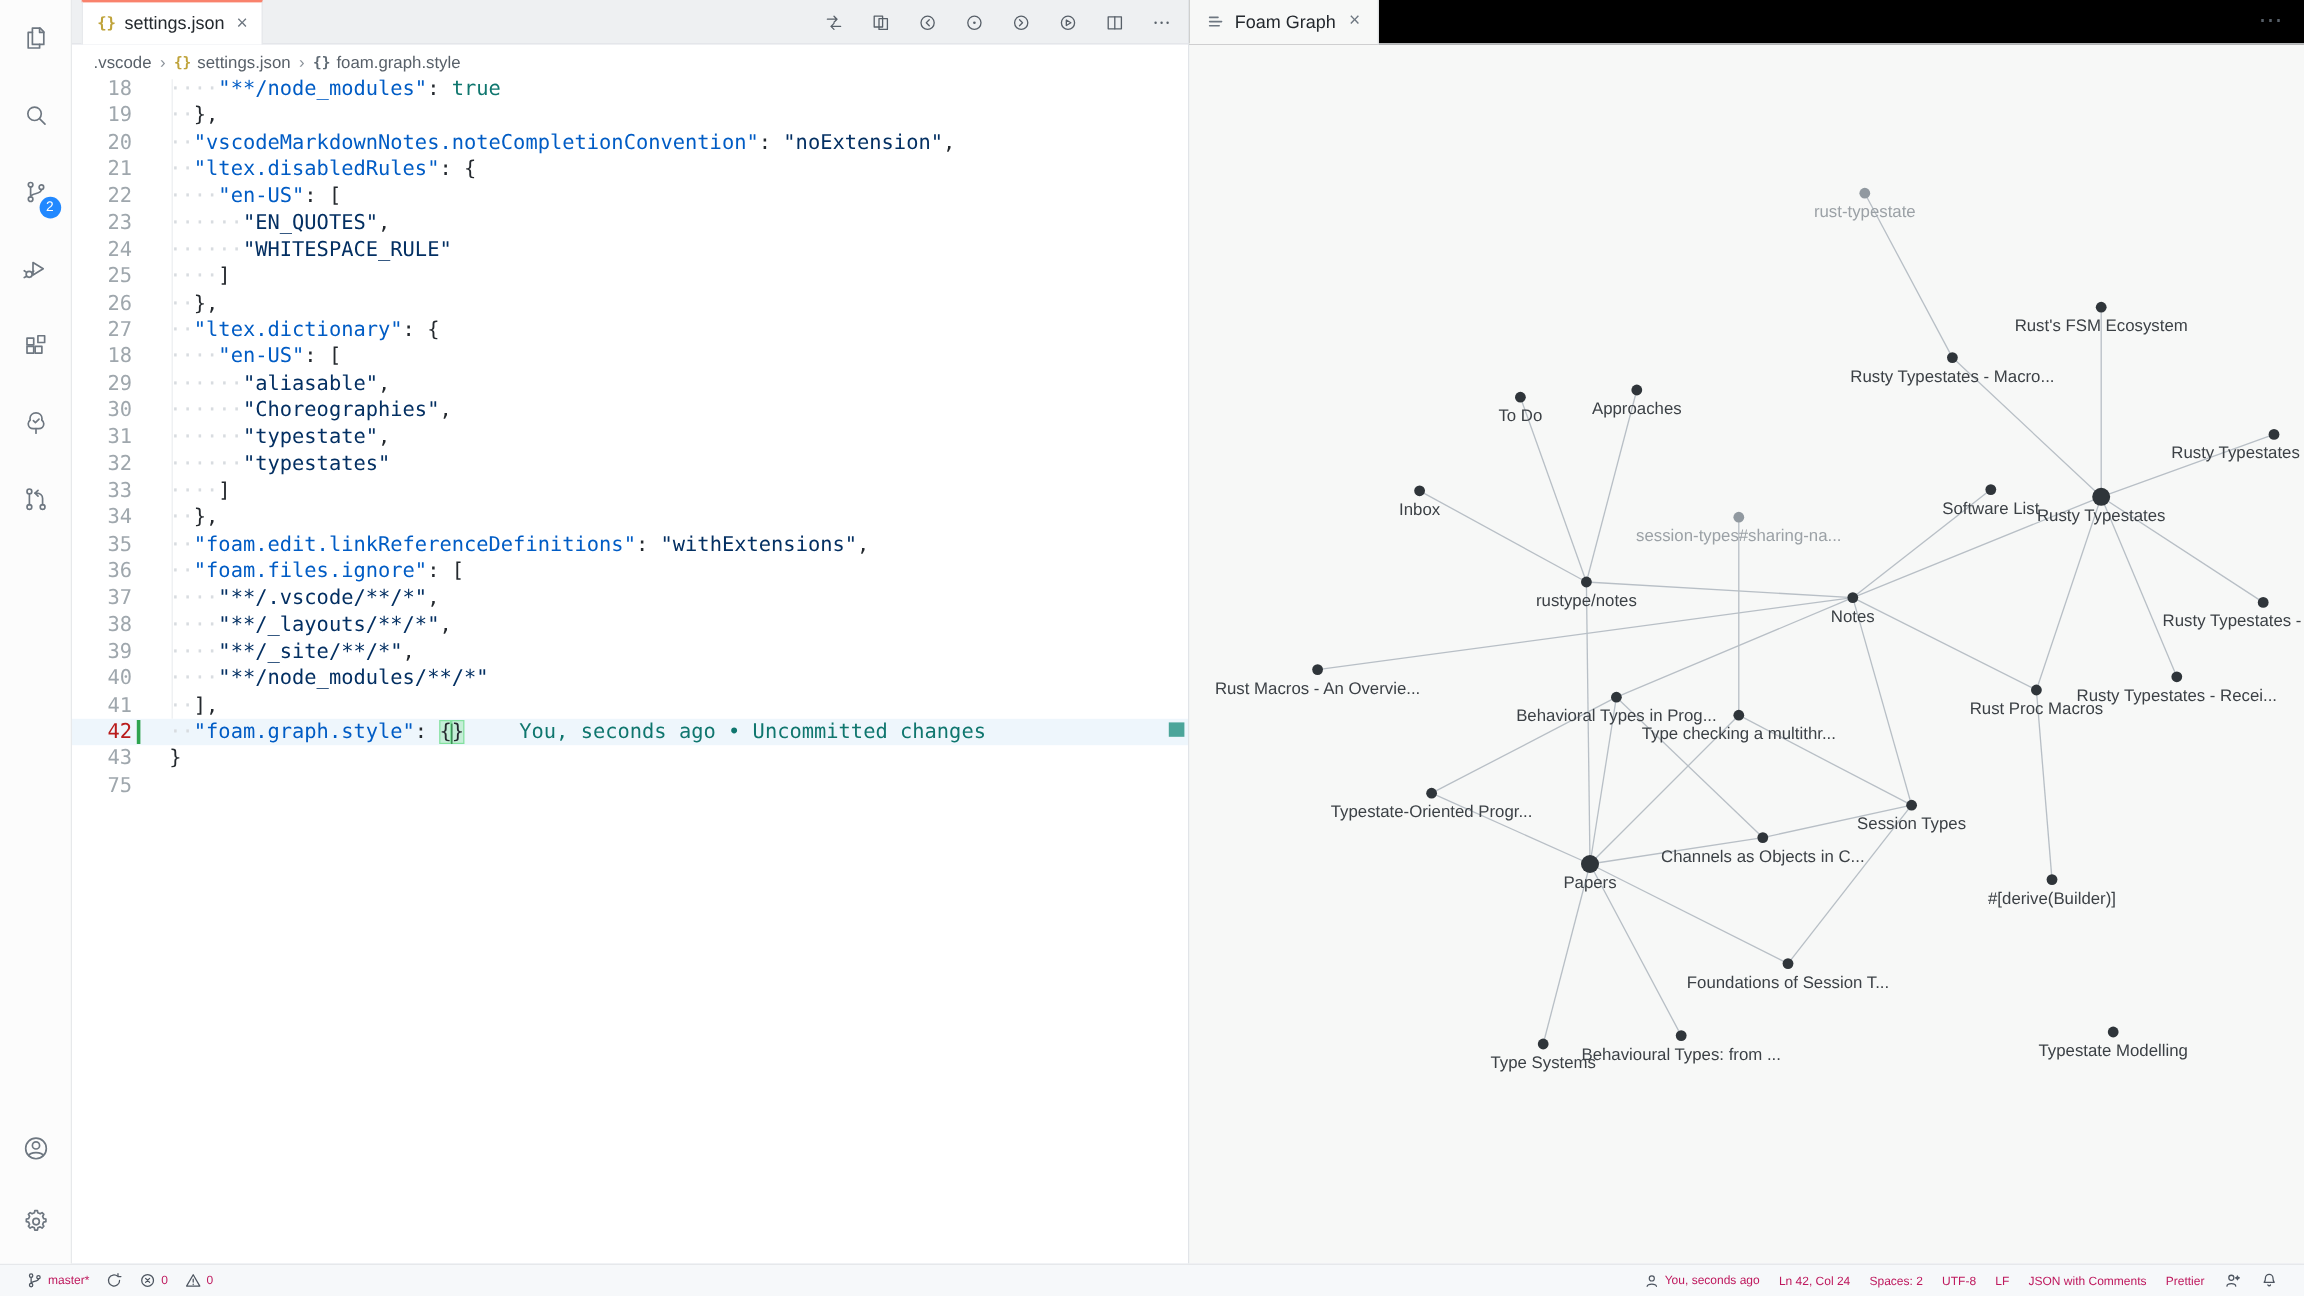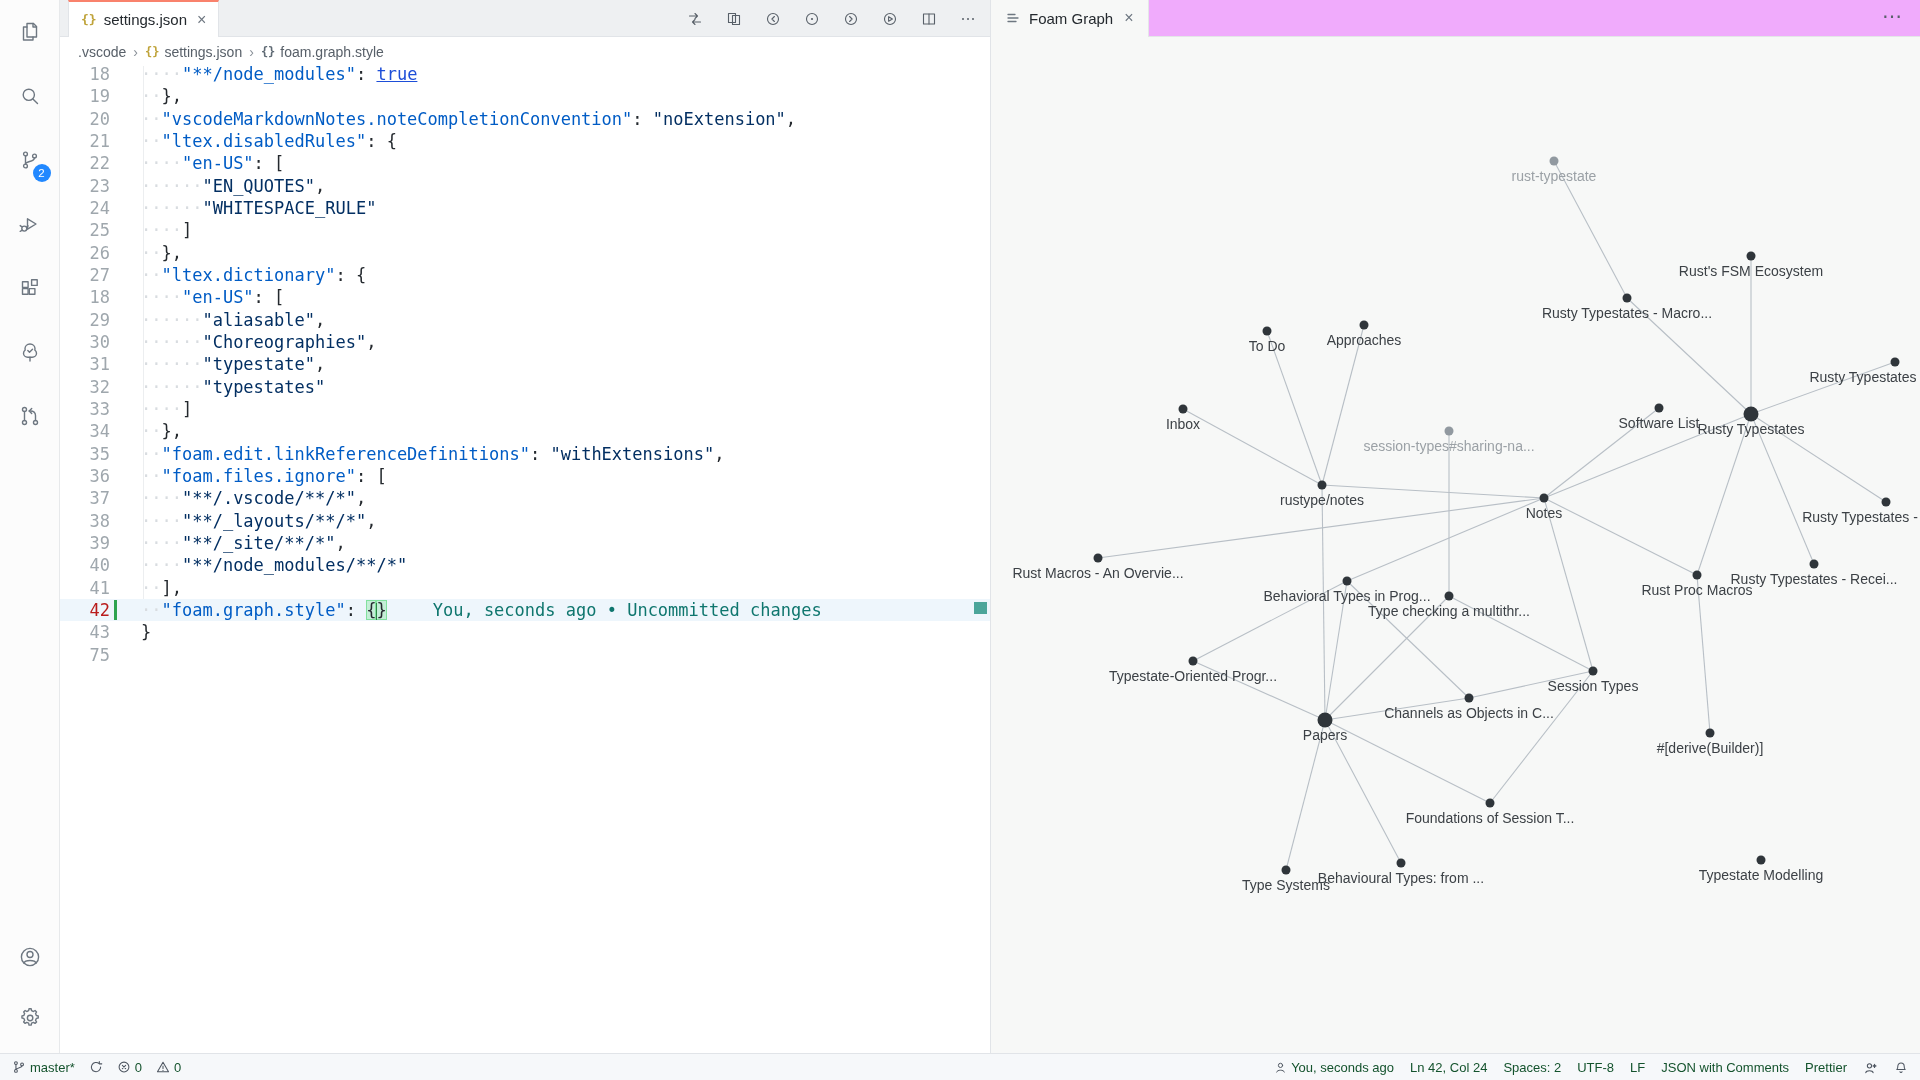--- a/index.html
+++ b/index.html
@@ -36,39 +36,39 @@
   .code-area{position:absolute;top:66px;left:0;right:0;bottom:0;overflow:hidden;
     font-family:"DejaVu Sans Mono","Liberation Mono",monospace;font-size:17px;}
   .code-content{position:absolute;top:-3px;left:0;right:0;}
   .indent-guide{position:absolute;left:83px;top:2px;width:1px;height:534px;background:#eceef0;}
   .code-row{display:flex;height:22.33px;line-height:22.33px;white-space:pre;position:relative;}
   .code-row.current{background:#eef6fc;}
   .ln{width:50px;flex:none;text-align:right;color:#9fa7ad;user-select:none;}
   .current .ln{color:#b91c1c;}
   .gut{width:31px;flex:none;position:relative;}
   .git-added{position:absolute;left:4px;top:1px;bottom:1px;width:3px;background:#2ea44f;}
-  .tk-p{color:#24292e;} .tk-k{color:#005cc5;} .tk-s{color:#032f62;} .tk-b{color:#1d4ed8;text-decoration:underline;}
+  .tk-p{color:#24292e;} .tk-k{color:#005cc5;} .tk-s{color:#032f62;} .tk-b{color:#0f766e;}
   .ws{color:#d8dce0;}
   .tk-m{color:#24292e;background:rgba(52,208,88,.22);outline:1px solid rgba(52,208,88,.45);outline-offset:-1px;}
   .cursor{display:inline-block;width:1px;margin:0 -.5px;height:17px;background:#24292e;vertical-align:text-bottom;}
   .blame{color:#0f766e;margin-left:46px;}
   .ov-mark{position:absolute;right:3px;top:536px;width:13px;height:12px;background:#2e9688;opacity:.85;}
 
   
   .graph-pane{position:absolute;left:990px;top:0;width:930px;height:1053px;background:#f7f8f7;border-left:1px solid #e1e4e8;}
-  .panel-tabbar{height:37px;background:#f0abfc;border-bottom:1px solid #e4e6e8;display:flex;align-items:center;position:relative;}
+  .panel-tabbar{height:37px;background:#000000;border-bottom:1px solid #e4e6e8;display:flex;align-items:center;position:relative;}
   .panel-tab{height:37px;background:#f7f8f7;border-right:1px solid #e4e6e8;display:flex;align-items:center;gap:8px;
     padding:0 14px;font-size:15px;color:#24292e;cursor:pointer;}
   .panel-tab svg{stroke:#6e7781;fill:none;stroke-width:1.3;stroke-linecap:round;}
   .panel-more{position:absolute;right:16px;top:4px;color:#586069;font-size:20px;letter-spacing:2px;cursor:pointer;}
   .graph-svg{position:absolute;left:0;top:37px;}
 
   
   .status-bar{position:absolute;left:0;bottom:0;width:1920px;height:27px;background:#f6f8fa;border-top:1px solid #e1e4e8;
-    display:flex;align-items:center;padding:0 12px;font-size:13px;color:#14532d;}
+    display:flex;align-items:center;padding:0 22px;font-size:10px;color:#be185d;}
   .sb-left{display:flex;align-items:center;gap:14px;}
   .sb-right{margin-left:auto;display:flex;align-items:flex-end;gap:16px;}
   .sb-item{display:flex;align-items:center;gap:4px;cursor:pointer;white-space:nowrap;}
   .sb-item svg{stroke:#4d5560;fill:none;stroke-width:1.2;stroke-linecap:round;stroke-linejoin:round;}
 </style>
 </head>
 <body>
 
 <div class="activity-bar">
   <div class="ab-item">

